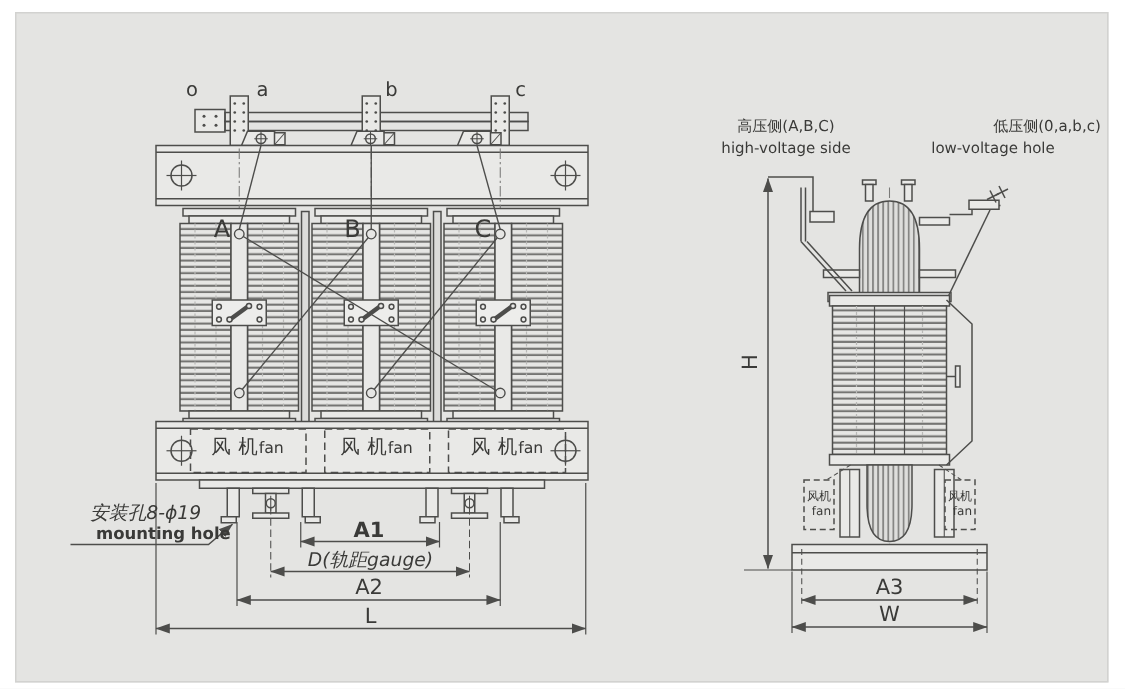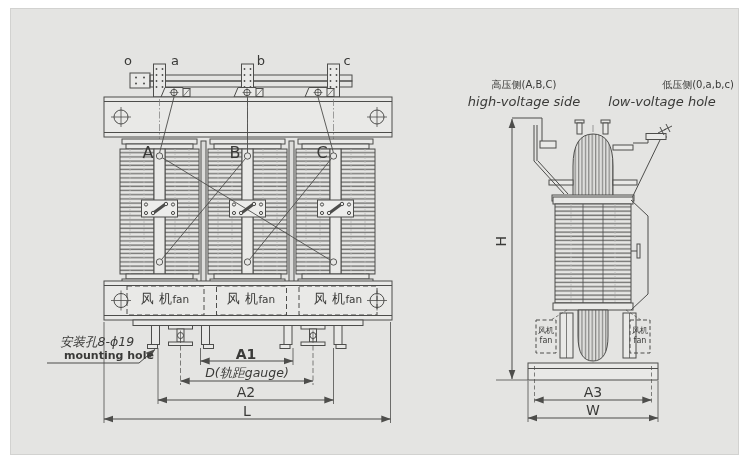--- a/index.html
+++ b/index.html
@@ -11,24 +11,24 @@
   .lbl{position:absolute;color:#3a3a38;white-space:nowrap;line-height:1.05;}
   .ctr{transform:translateX(-50%);}
   .f13{font-size:13px;}
   .f16{font-size:16px;}
   .f14{font-size:14px;}
   .f12{font-size:12.5px;font-style:italic;}
   .f11{font-size:11px;}
   .cjk{letter-spacing:0.5px;}
   .fanfront{font-size:13px;}
   .fanfront .en{font-size:10.5px;}
-  .fanside{font-size:8px;text-align:center;line-height:9.5px;}
+  .fanside{font-size:8px;text-align:right;line-height:9.5px;}
   .hrot{transform:rotate(-90deg);transform-origin:center;}
   .hvlv-cn{font-size:10px;}
-  .hvlv-en{font-size:13px;font-style:italic;}
+  .hvlv-en{font-size:10px;}
 </style>
 </head>
 <body>
 
 <div id="stage">
   <div class="panel"></div>
 
   <svg width="750" height="459" viewBox="0 0 750 459">
     <defs>
       <marker id="ar" viewBox="0 0 10 10" refX="9.2" refY="5" markerWidth="10" markerHeight="10" orient="auto-start-reverse">

